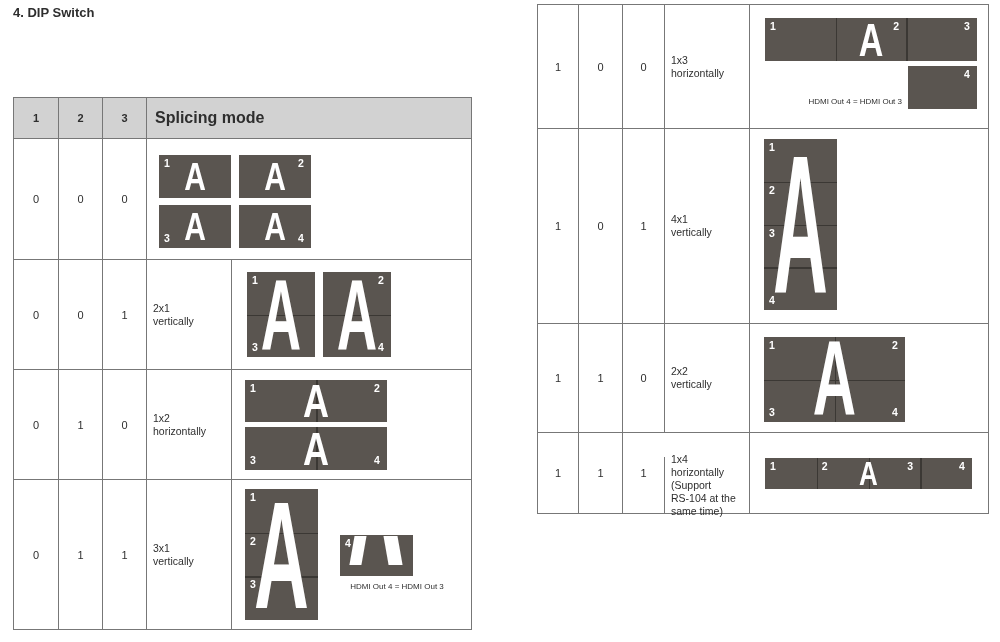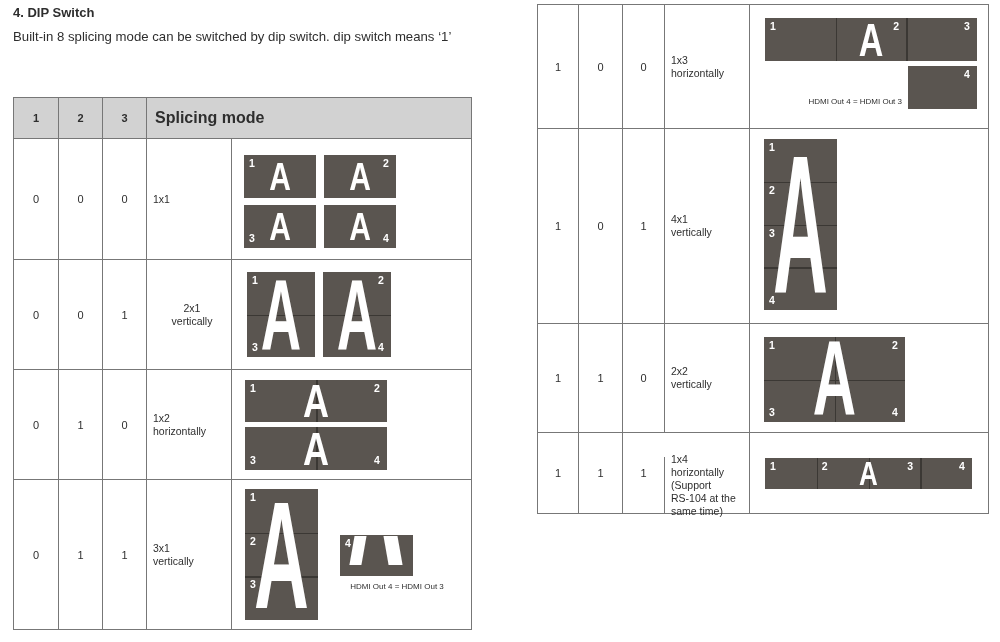--- a/index.html
+++ b/index.html
@@ -29,40 +29,36 @@
   .plabel{position:absolute;color:var(--letter,#fff);font-size:10.5px;font-weight:bold;line-height:12px}
   .leg{position:absolute;background:var(--letter,#fff)}
   .caption{position:absolute;font-size:8px;color:var(--text,#2e2e2e);white-space:nowrap}
 </style>
 </head>
 <body>
 
 <div class="page">
   <div class="title">4. DIP Switch</div>
   <div class="intro">
-    <div>Built-in 8 splicing mode can be switched by dip switch. dip switch means  ‘1’</div>
   </div>
   <div id="left-table" class="vtable" style="left: 13px; top: 97px; width: 459px;">
       <div class="thead" style="height: 40px;">
         <div class="th-left" style="width: 132px;">
           <div class="th-nums">
             <div class="th-num" style="width: 44px;">1</div>
             <div class="th-num bl" style="width: 44px;">2</div>
             <div class="th-num bl" style="width: 44px;">3</div>
           </div>
         </div>
         <div class="th-mode bl">Splicing mode</div>
       </div>
       <div class="trow bt" style="height: 121px;">
         <div class="td sw" style="width: 44px;">0</div>
         <div class="td sw bl" style="width: 44px;">0</div>
         <div class="td sw bl" style="width: 44px;">0</div>
-        <div class="td mode bl" style="width: 85px;">
-          <div>1x1</div>
-        </div>
         <div class="td diag bl">
           <div class="panel" style="left: 12px; top: 16px; width: 72px; height: 43px;">
             <div class="letter" style="font-size: 30px; transform: scaleY(1.3);">A</div>
             <div class="plabel" style="left: 5px; top: 2px;">1</div>
           </div>
           <div class="panel" style="left: 92px; top: 16px; width: 72px; height: 43px;">
             <div class="letter" style="font-size: 30px; transform: scaleY(1.3);">A</div>
             <div class="plabel" style="left: 59px; top: 2px;">2</div>
           </div>
           <div class="panel" style="left: 12px; top: 66px; width: 72px; height: 43px;">
@@ -72,21 +68,21 @@
           <div class="panel" style="left: 92px; top: 66px; width: 72px; height: 43px;">
             <div class="letter" style="font-size: 30px; transform: scaleY(1.3);">A</div>
             <div class="plabel" style="left: 59px; top: 27px;">4</div>
           </div>
         </div>
       </div>
       <div class="trow bt" style="height: 110px;">
         <div class="td sw" style="width: 44px;">0</div>
         <div class="td sw bl" style="width: 44px;">0</div>
         <div class="td sw bl" style="width: 44px;">1</div>
-        <div class="td mode bl" style="width: 85px; align-items: center;">
+        <div class="td mode bl" style="width: 85px;">
           <div>2x1</div>
           <div>vertically</div>
         </div>
         <div class="td diag bl">
           <div class="panel" style="left: 15px; top: 12px; width: 68px; height: 85px;">
             <div class="hdiv" style="top: 42.5px;"></div>
             <div class="letter" style="font-size: 56px; transform: scaleY(1.8);">A</div>
             <div class="plabel" style="left: 5px; top: 2px;">1</div>
             <div class="plabel" style="left: 5px; top: 69px;">3</div>
           </div>

